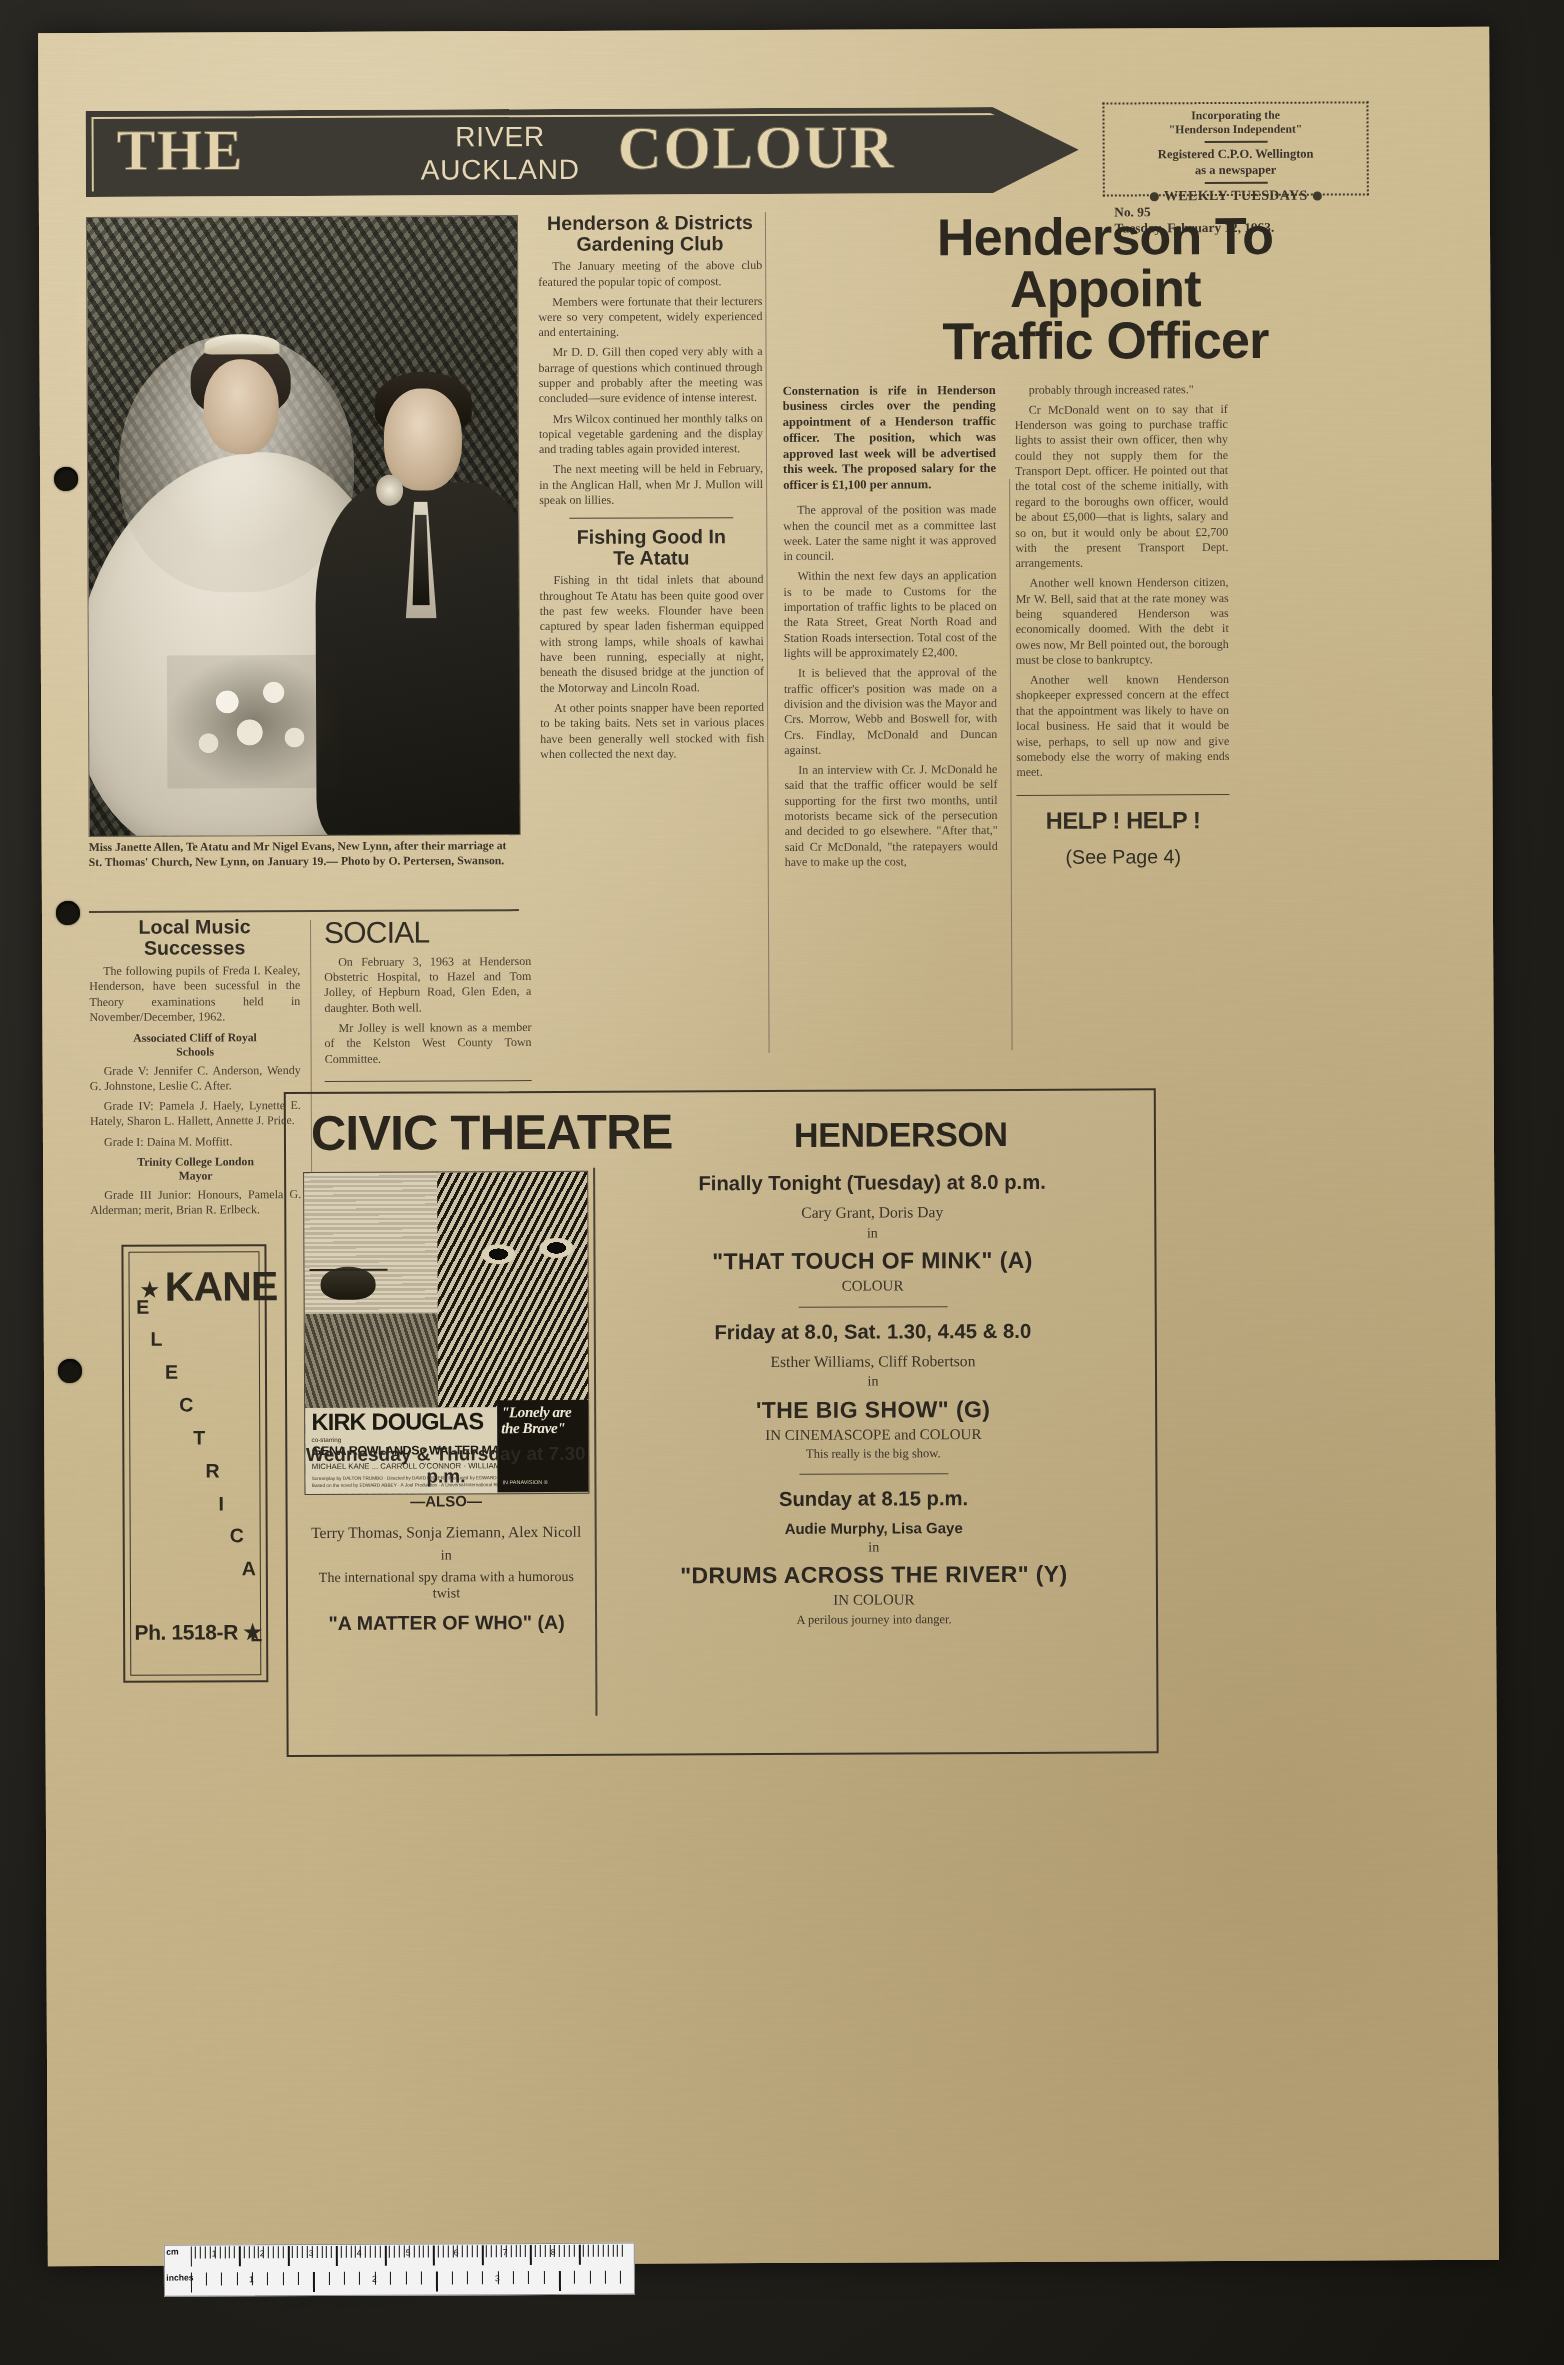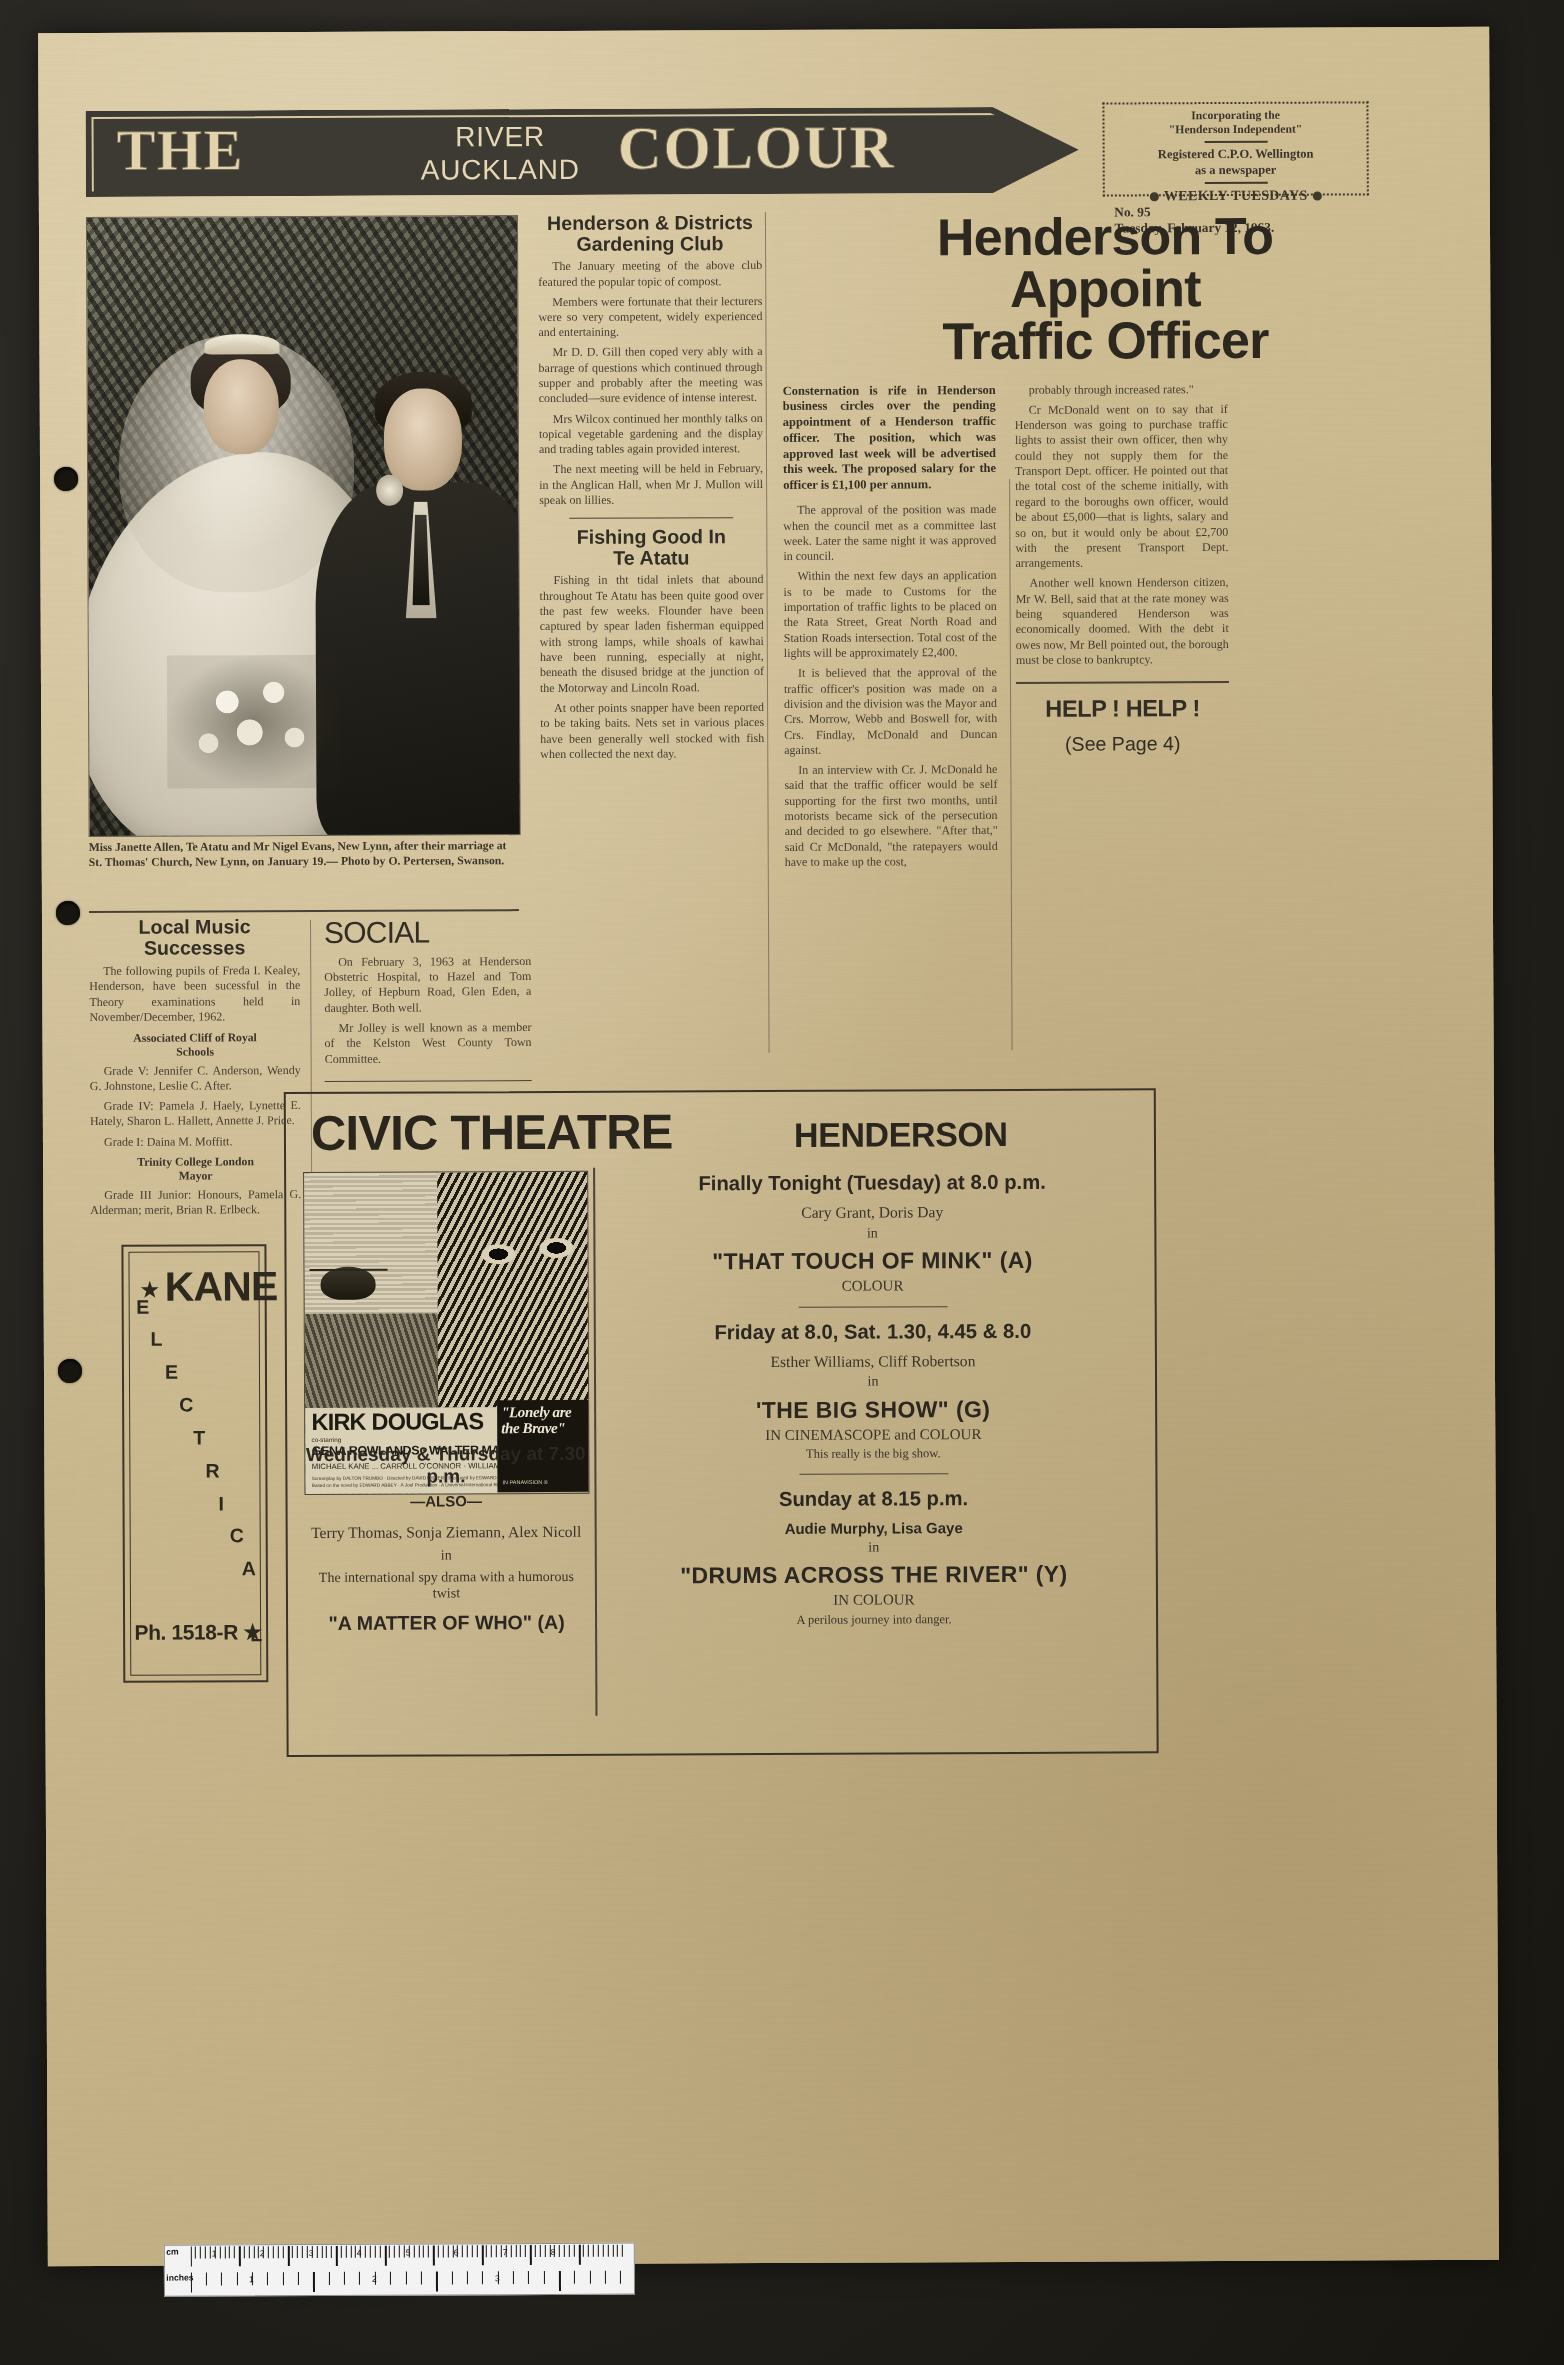--- a/index.html
+++ b/index.html
@@ -320,20 +320,21 @@
             <p>Within the next few days an application is to be made to Customs for the importation of traffic lights to be placed on the Rata Street, Great North Road and Station Roads intersection. Total cost of the lights will be approximately £2,400.</p>
             <p>It is believed that the approval of the traffic officer's position was made on a division and the division was the Mayor and Crs. Morrow, Webb and Boswell for, with Crs. Findlay, McDonald and Duncan against.</p>
             <p>In an interview with Cr. J. McDonald he said that the traffic officer would be self supporting for the first two months, until motorists became sick of the persecution and decided to go elsewhere. "After that," said Cr McDonald, "the ratepayers would have to make up the cost,</p>
           </div>
         </div>
         <div style="position:absolute;left:232px;top:0;width:213px;">
           <div class="body-txt">
             <p>probably through increased rates."</p>
             <p>Cr McDonald went on to say that if Henderson was going to purchase traffic lights to assist their own officer, then why could they not supply them for the Transport Dept. officer. He pointed out that the total cost of the scheme initially, with regard to the boroughs own officer, would be about £5,000—that is lights, salary and so on, but it would only be about £2,700 with the present Transport Dept. arrangements.</p>
             <p>Another well known Henderson citizen, Mr W. Bell, said that at the rate money was being squandered Henderson was economically doomed. With the debt it owes now, Mr Bell pointed out, the borough must be close to bankruptcy.</p>
+            <p>Another well known Henderson shopkeeper expressed concern at the effect that the appointment was likely to have on local business. He said that it would be wise, perhaps, to sell up now and give somebody else the worry of making ends meet.</p>
           </div>
           <div class="rule" style="margin:14px 0 12.5px;"></div>
           <div class="col-head" style="font-size:23.5px;letter-spacing:-0.4px;">HELP ! HELP !</div>
           <div class="col-head" style="font-size:19.6px;font-weight:400;margin-top:12.5px;">(See Page 4)</div>
         </div>
       </div>
     </div>
     <div class="vrule" style="left:922px;top:407px;height:571px;"></div>
 
     <div id="lm">

